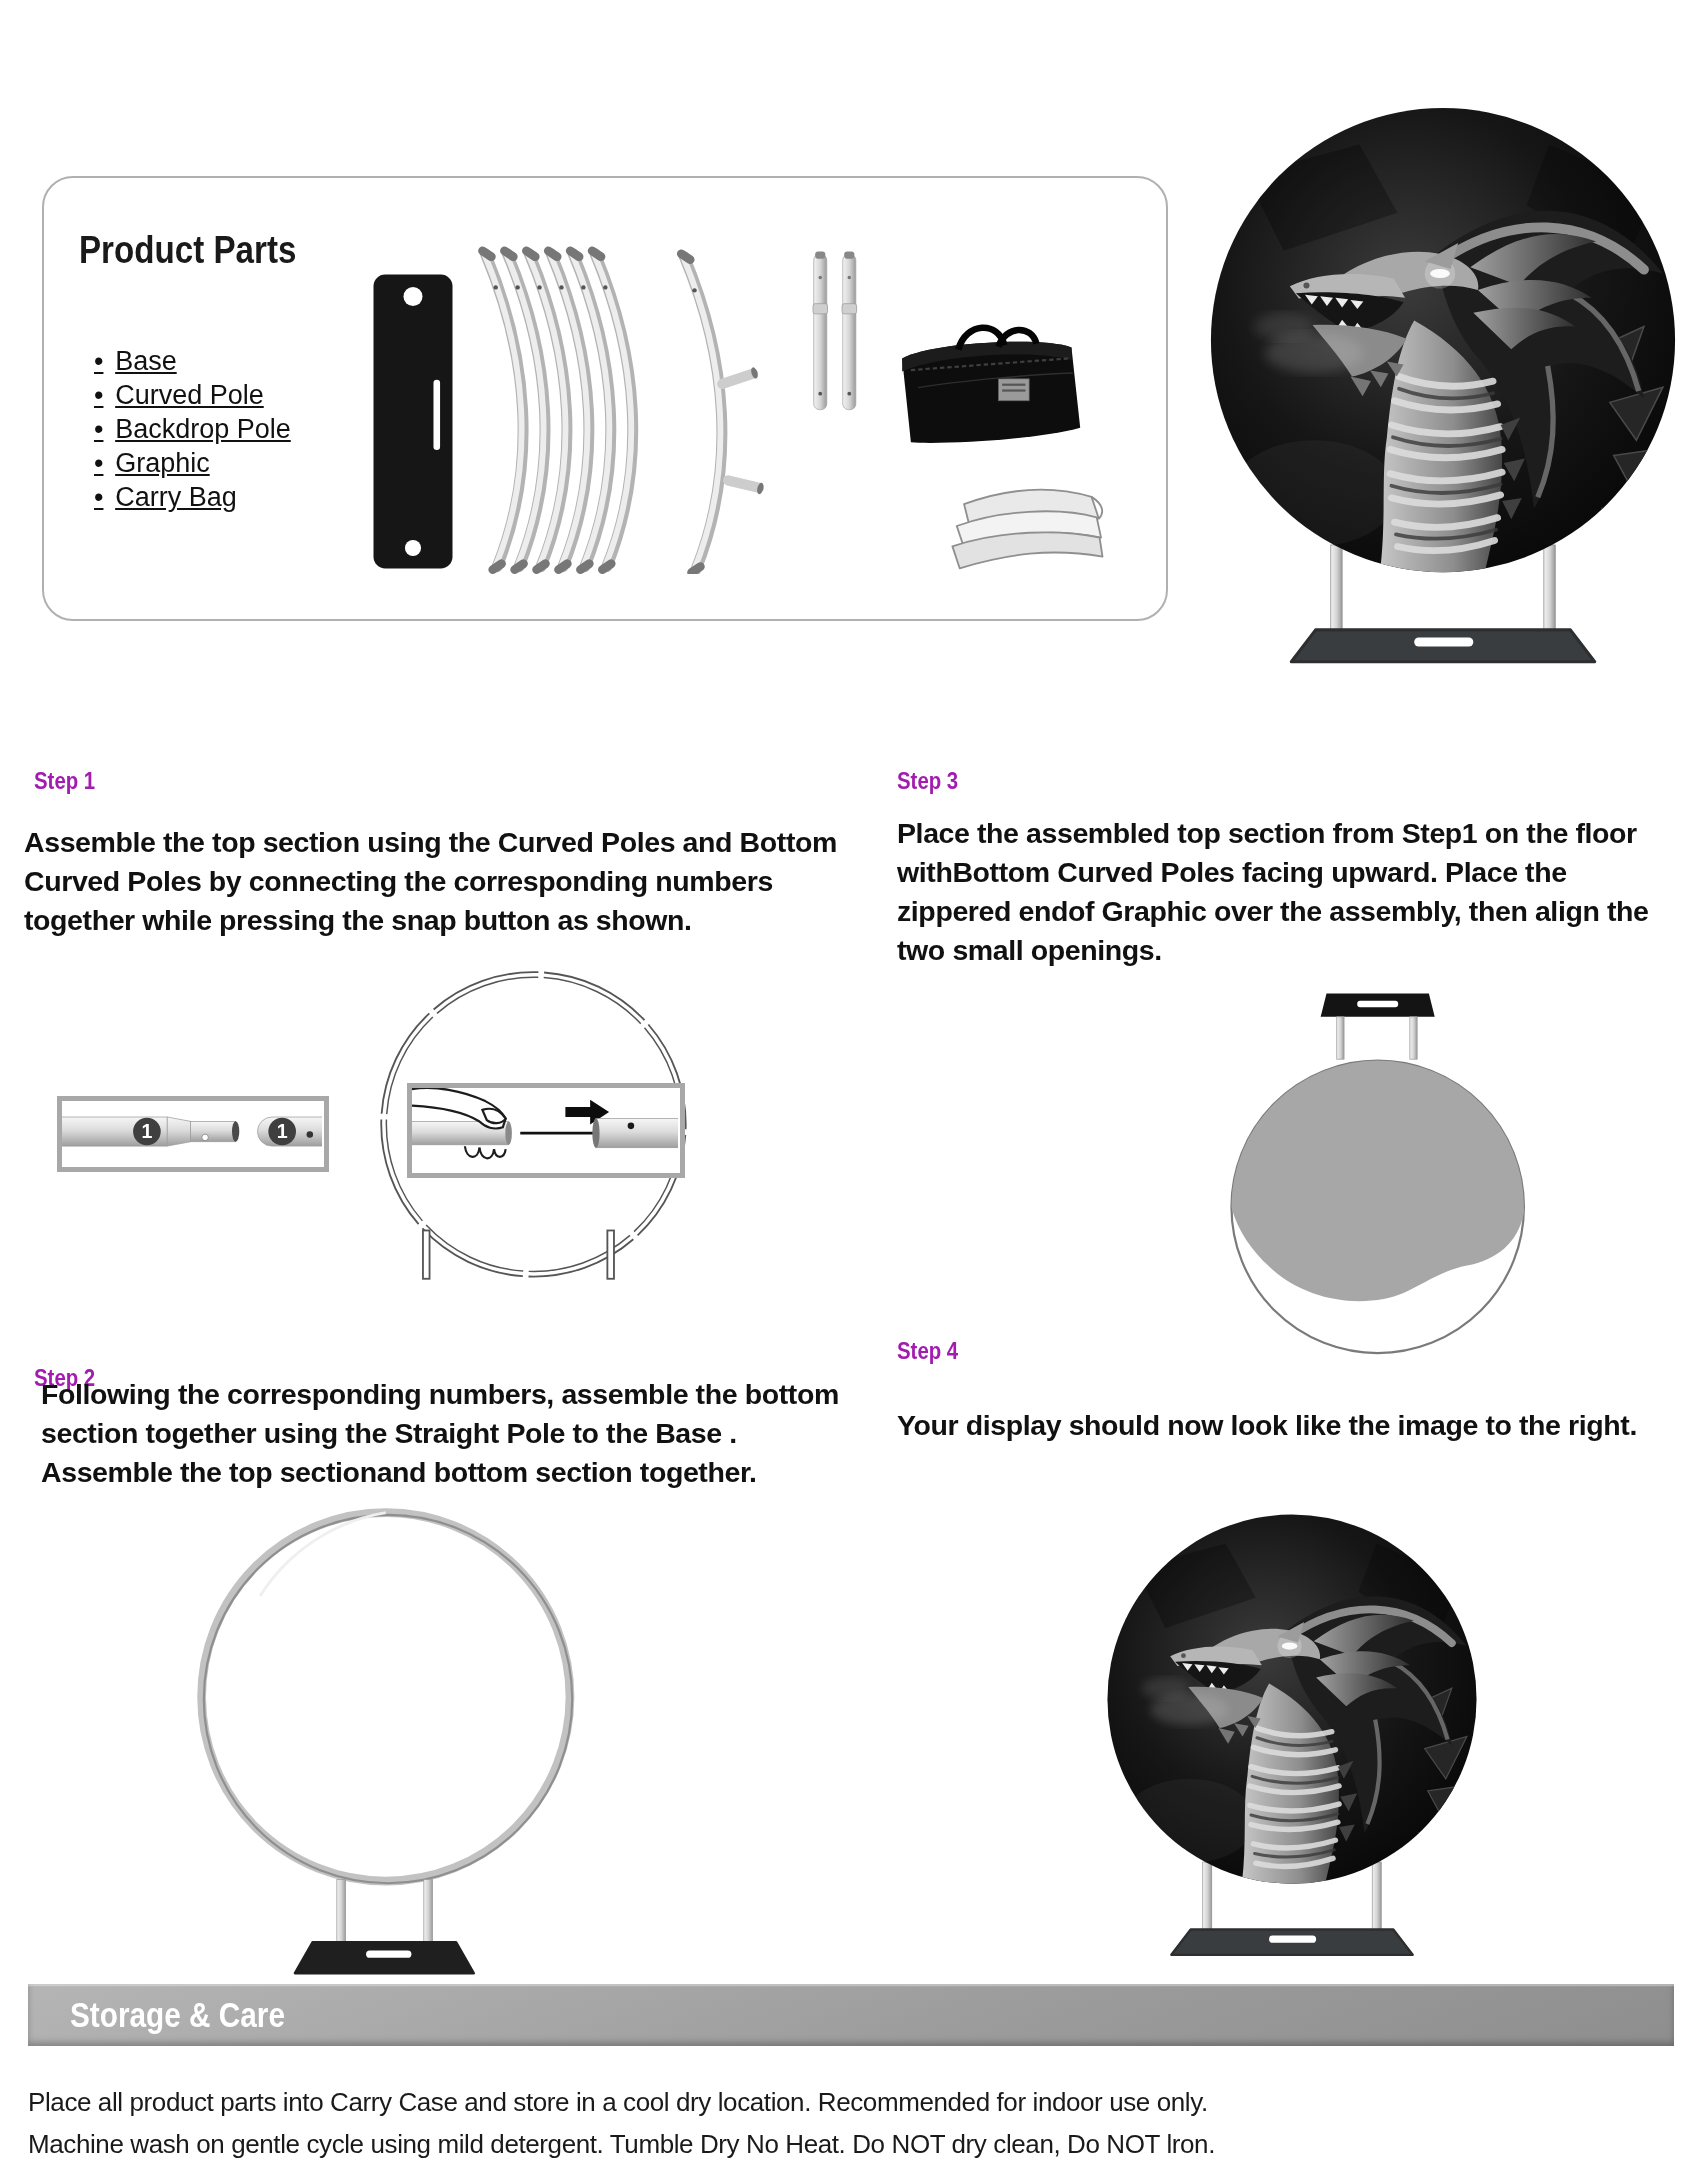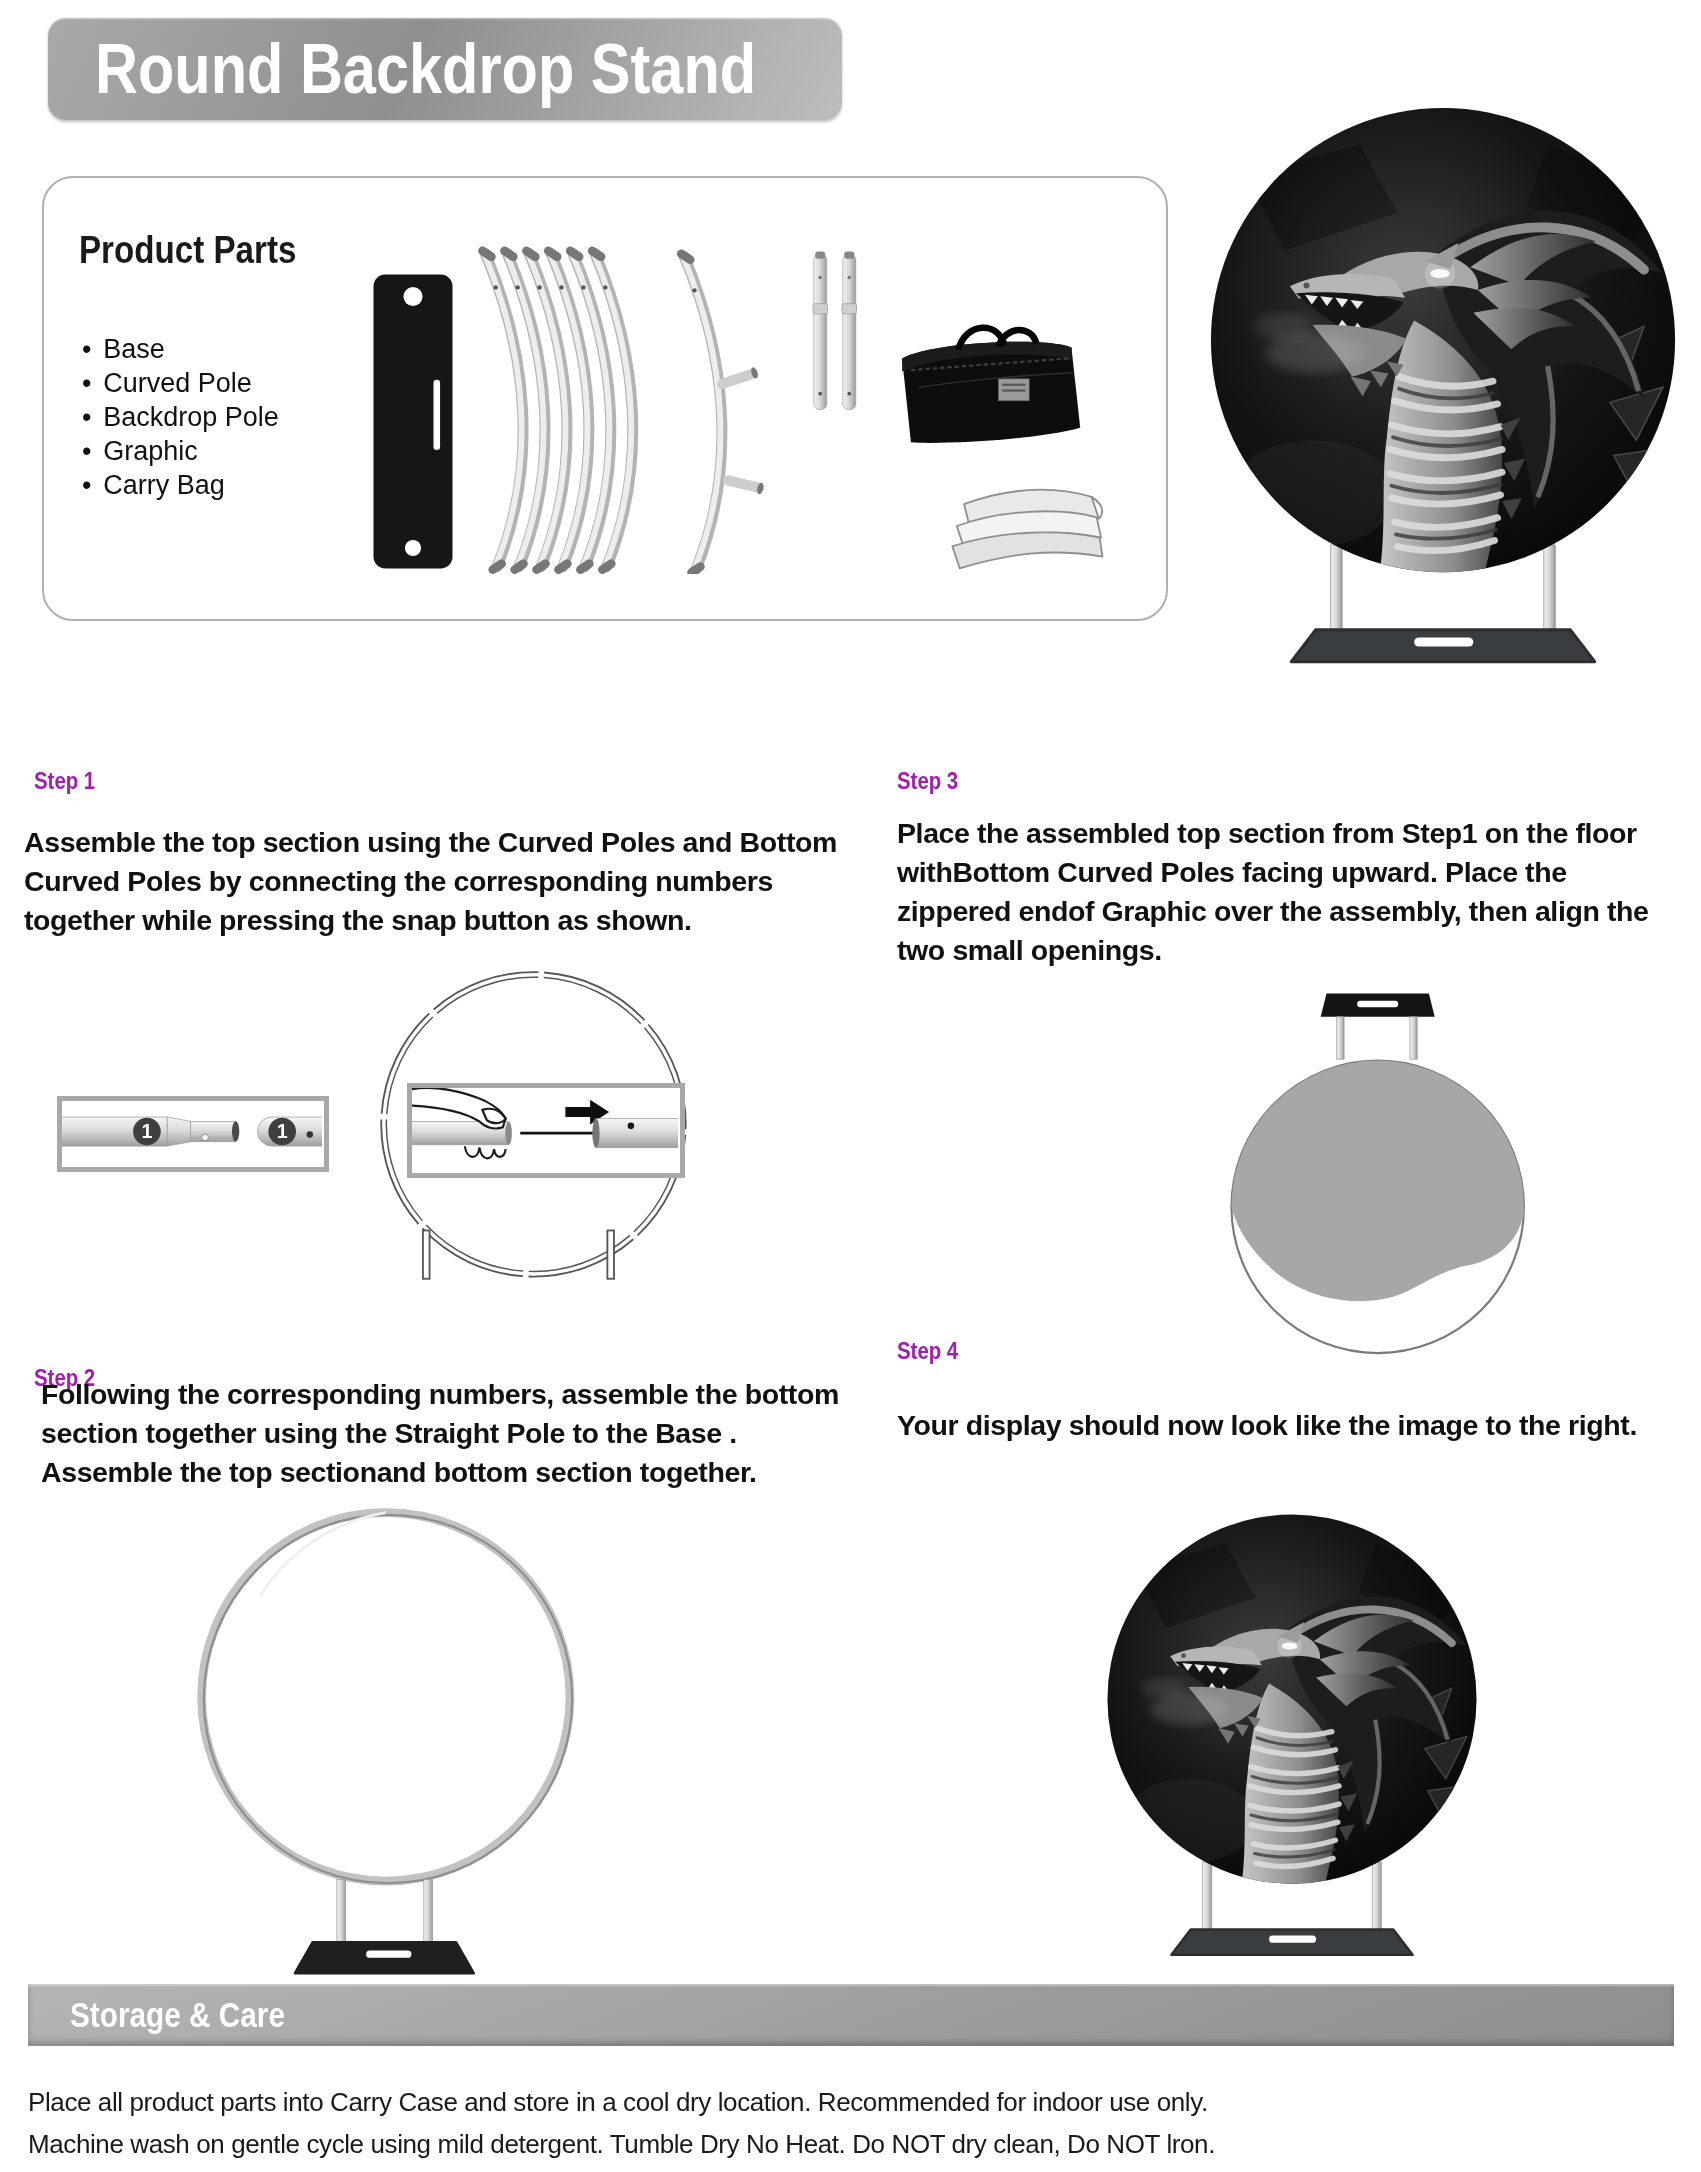--- a/index.html
+++ b/index.html
@@ -6,21 +6,21 @@
   #page{position:relative;width:1701px;height:2172px;background:#ffffff;overflow:hidden;
         font-family:"Liberation Sans", sans-serif;color:#1a1a1a;}
   .abs{position:absolute;}
   .condensed{display:inline-block;transform:scaleX(.85);transform-origin:left center;white-space:nowrap;}
   .banner{background:linear-gradient(110deg,#929292 0%,#9d9d9d 55%,#b7b7b7 100%);
           box-shadow:inset 0 2.2px 0 rgba(255,255,255,.35), inset 0 -3.7px 5.9px rgba(0,0,0,.25);}
   .banner-text{color:#ffffff;font-weight:bold;font-size:35px;padding-left:42px;}
   .step-title{font-weight:bold;font-size:24px;color:#a21caf;}
   .step-body{font-size:28.5px;line-height:39px;letter-spacing:-0.4px;color:#111;font-weight:bold;}
   .inset-box{box-sizing:border-box;border:5.9px solid #a8a8a8;background:#ffffff;}
-  ul.parts{list-style:none;margin:0;padding:0;font-size:27px;line-height:34px;color:#111;}
+  ul.parts{list-style:none;margin:12px;padding:0;font-size:27px;line-height:34px;color:#111;text-decoration:underline;}
   ul.parts li::before{content:"\2022";margin-right:11.7px;}
   svg text{font-family:"Liberation Sans",sans-serif;}
 </style>
 </head>
 <body>
 
 <div id="page">
 
   <svg width="0" height="0" style="position:absolute" aria-hidden="true">
     <defs>
@@ -123,27 +123,20 @@
             <path d="M366,252 C428,230 478,236 516,262 C472,262 444,276 418,298 Z"></path>
             <path d="M360,282 C420,268 462,276 494,300 C456,298 432,310 410,330 Z"></path>
           </g>
           <ellipse cx="150" cy="335" rx="65" ry="26" fill="#e0e0e0" opacity=".16" filter="url(#blur8)"></ellipse>
           <ellipse cx="110" cy="300" rx="40" ry="18" fill="#ffffff" opacity=".10" filter="url(#blur8)"></ellipse>
         </g>
       </symbol>
     </defs>
   </svg>
 
-  <div class="abs" style="left:48px;top:18.3px;width:794px;height:102px;border-radius:17.6px;
-              background:linear-gradient(115deg,#a9a9a9 0%,#8f8f8f 45%,#bdbdbd 100%);
-              box-shadow:inset 0 1.5px 0 rgba(255,255,255,.3), 0 1.5px 2.9px rgba(0,0,0,.25);">
-    <div style="line-height:102px;padding-left:47px;font-size:70px;font-weight:bold;color:#ffffff;">
-      <span class="condensed">Round Backdrop Stand</span>
-    </div>
-  </div>
 
   <div class="abs" style="left:42px;top:176px;width:1126px;height:445px;border:2.2px solid #b0b0b0;border-radius:31px;background:#fff;box-sizing:border-box;">
     <div class="abs" style="left:35px;top:50px;font-size:39px;font-weight:bold;">
       <span class="condensed">Product Parts</span>
     </div>
     <ul class="parts abs" style="left:38px;top:154px;">
       <li><span>Base</span></li>
       <li><span>Curved Pole</span></li>
       <li><span>Backdrop Pole</span></li>
       <li><span>Graphic</span></li>

